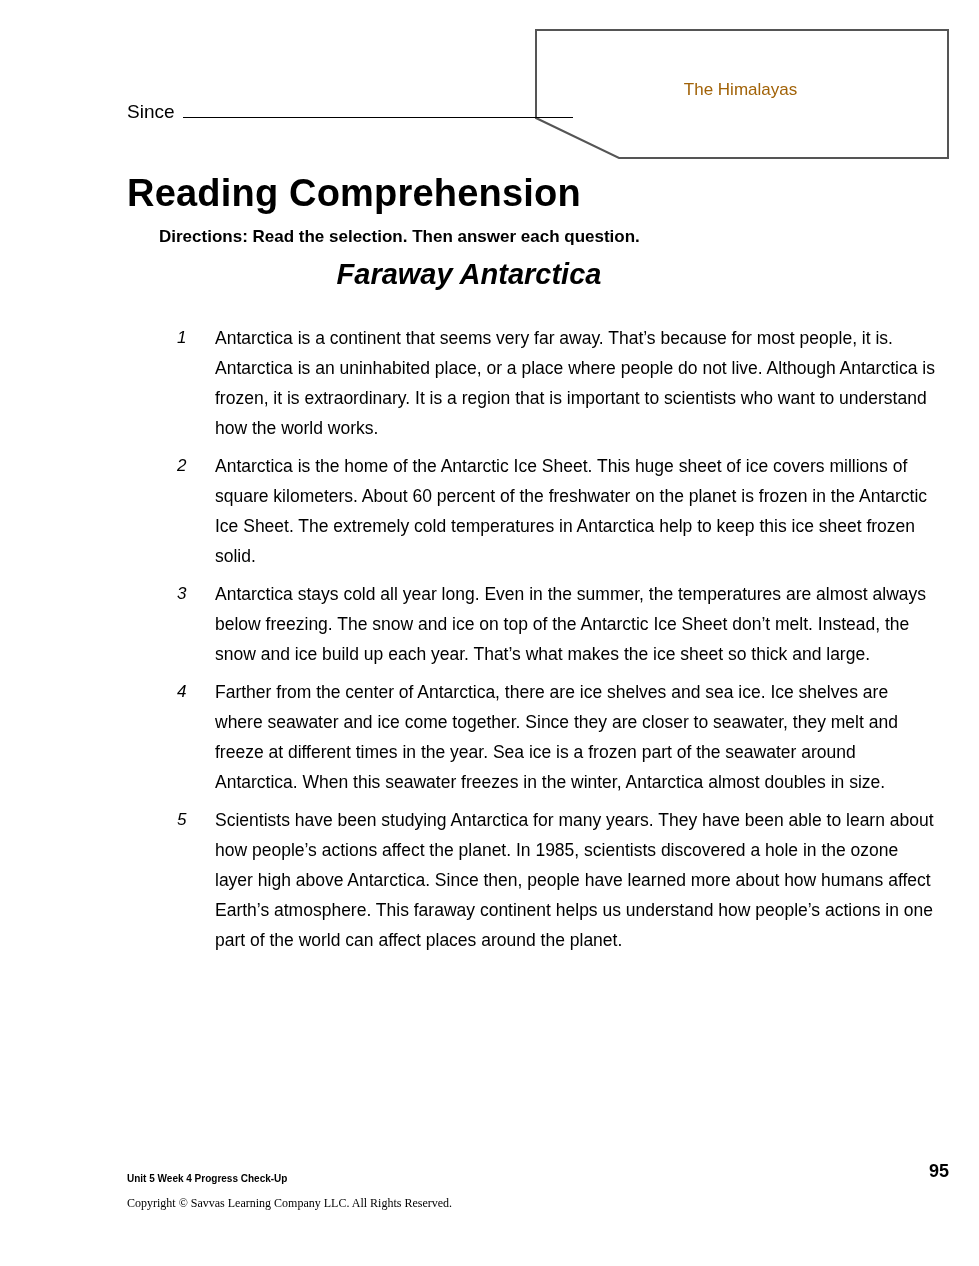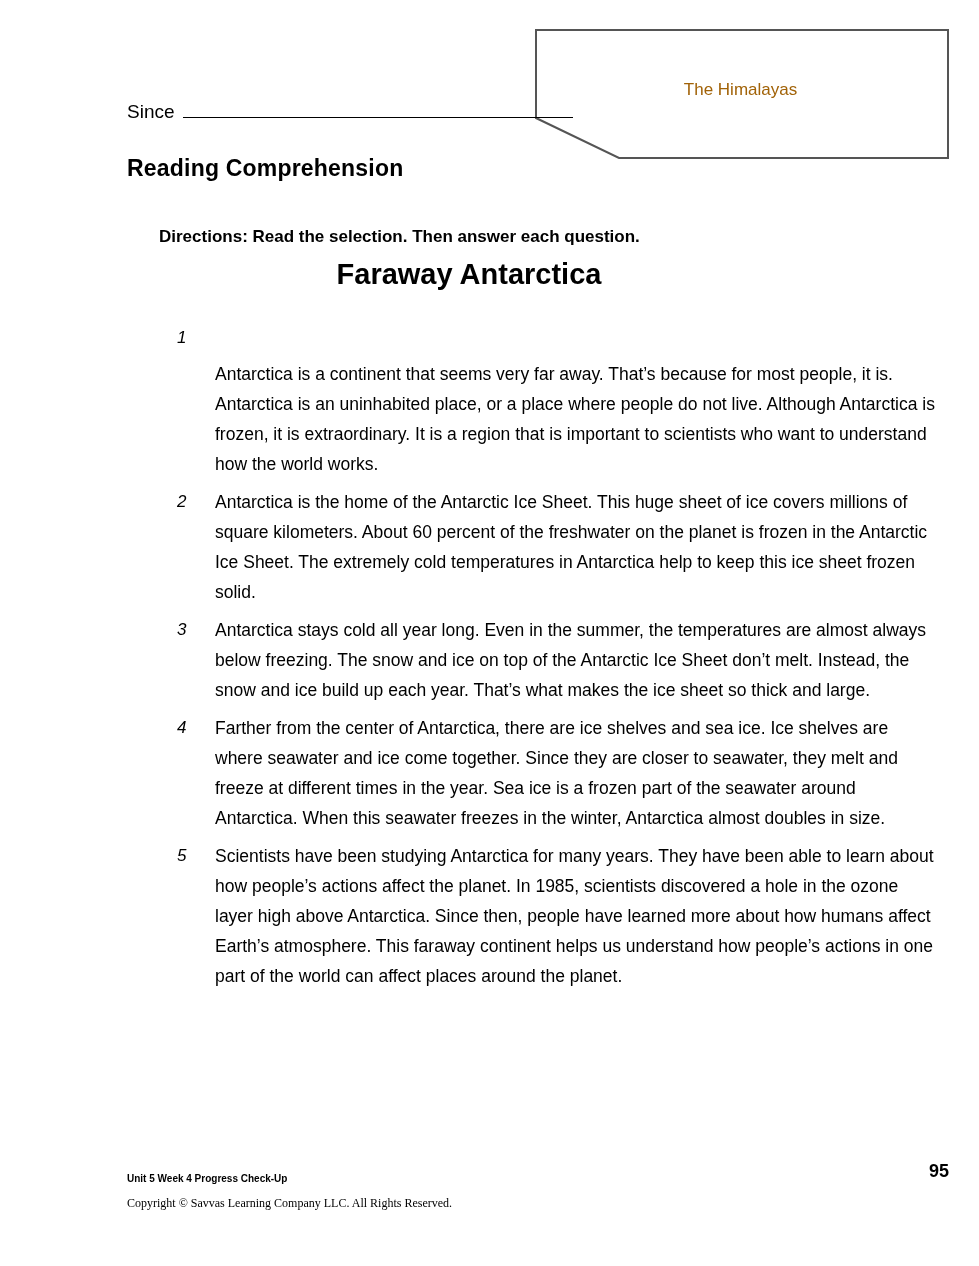--- a/index.html
+++ b/index.html
@@ -60,23 +60,23 @@
     display: inline-block;
     width: 390px;
     border-bottom: 1.5px solid #000;
     margin-left: 8px;
     height: 16px;
   }
 
   
   .page-title {
     position: absolute;
-    top: 155px;
-    left: 127px;
-    font-size: 23px;
+    top: 172px;
+    left: 127px;
+    font-size: 38px;
     font-weight: bold;
     letter-spacing: 0.2px;
   }
   .directions {
     position: absolute;
     top: 227px;
     left: 127px;
     font-size: 17px;
     font-weight: bold;
     margin-left: 32px;
@@ -84,20 +84,21 @@
   .passage-title {
     position: absolute;
     top: 258px;
     left: 0;
     width: 979px;
     text-align: center;
     padding-right: 41px;
     box-sizing: border-box;
     font-size: 29px;
     font-weight: bold;
+    font-style: italic;
   }
 
   
   .passage {
     position: absolute;
     top: 323px;
     left: 169px;
     width: 770px;
   }
   .para {
@@ -114,21 +115,21 @@
     text-align: left;
     padding-left: 8px;
     box-sizing: border-box;
   }
   .para-text {
     flex: 1;
     font-size: 17.5px;
     line-height: 30px;
     text-align: left;
   }
-  .para.p1 .para-text { width: 715px; margin-top: 36px; }
+  .para.p1 .para-text { width: 715px; }
   .para.p3 .para-text { width: 670px; }
 
   
   .footer-title {
     position: absolute;
     top: 1173px;
     left: 127px;
     font-size: 10px;
     font-weight: bold;
   }

